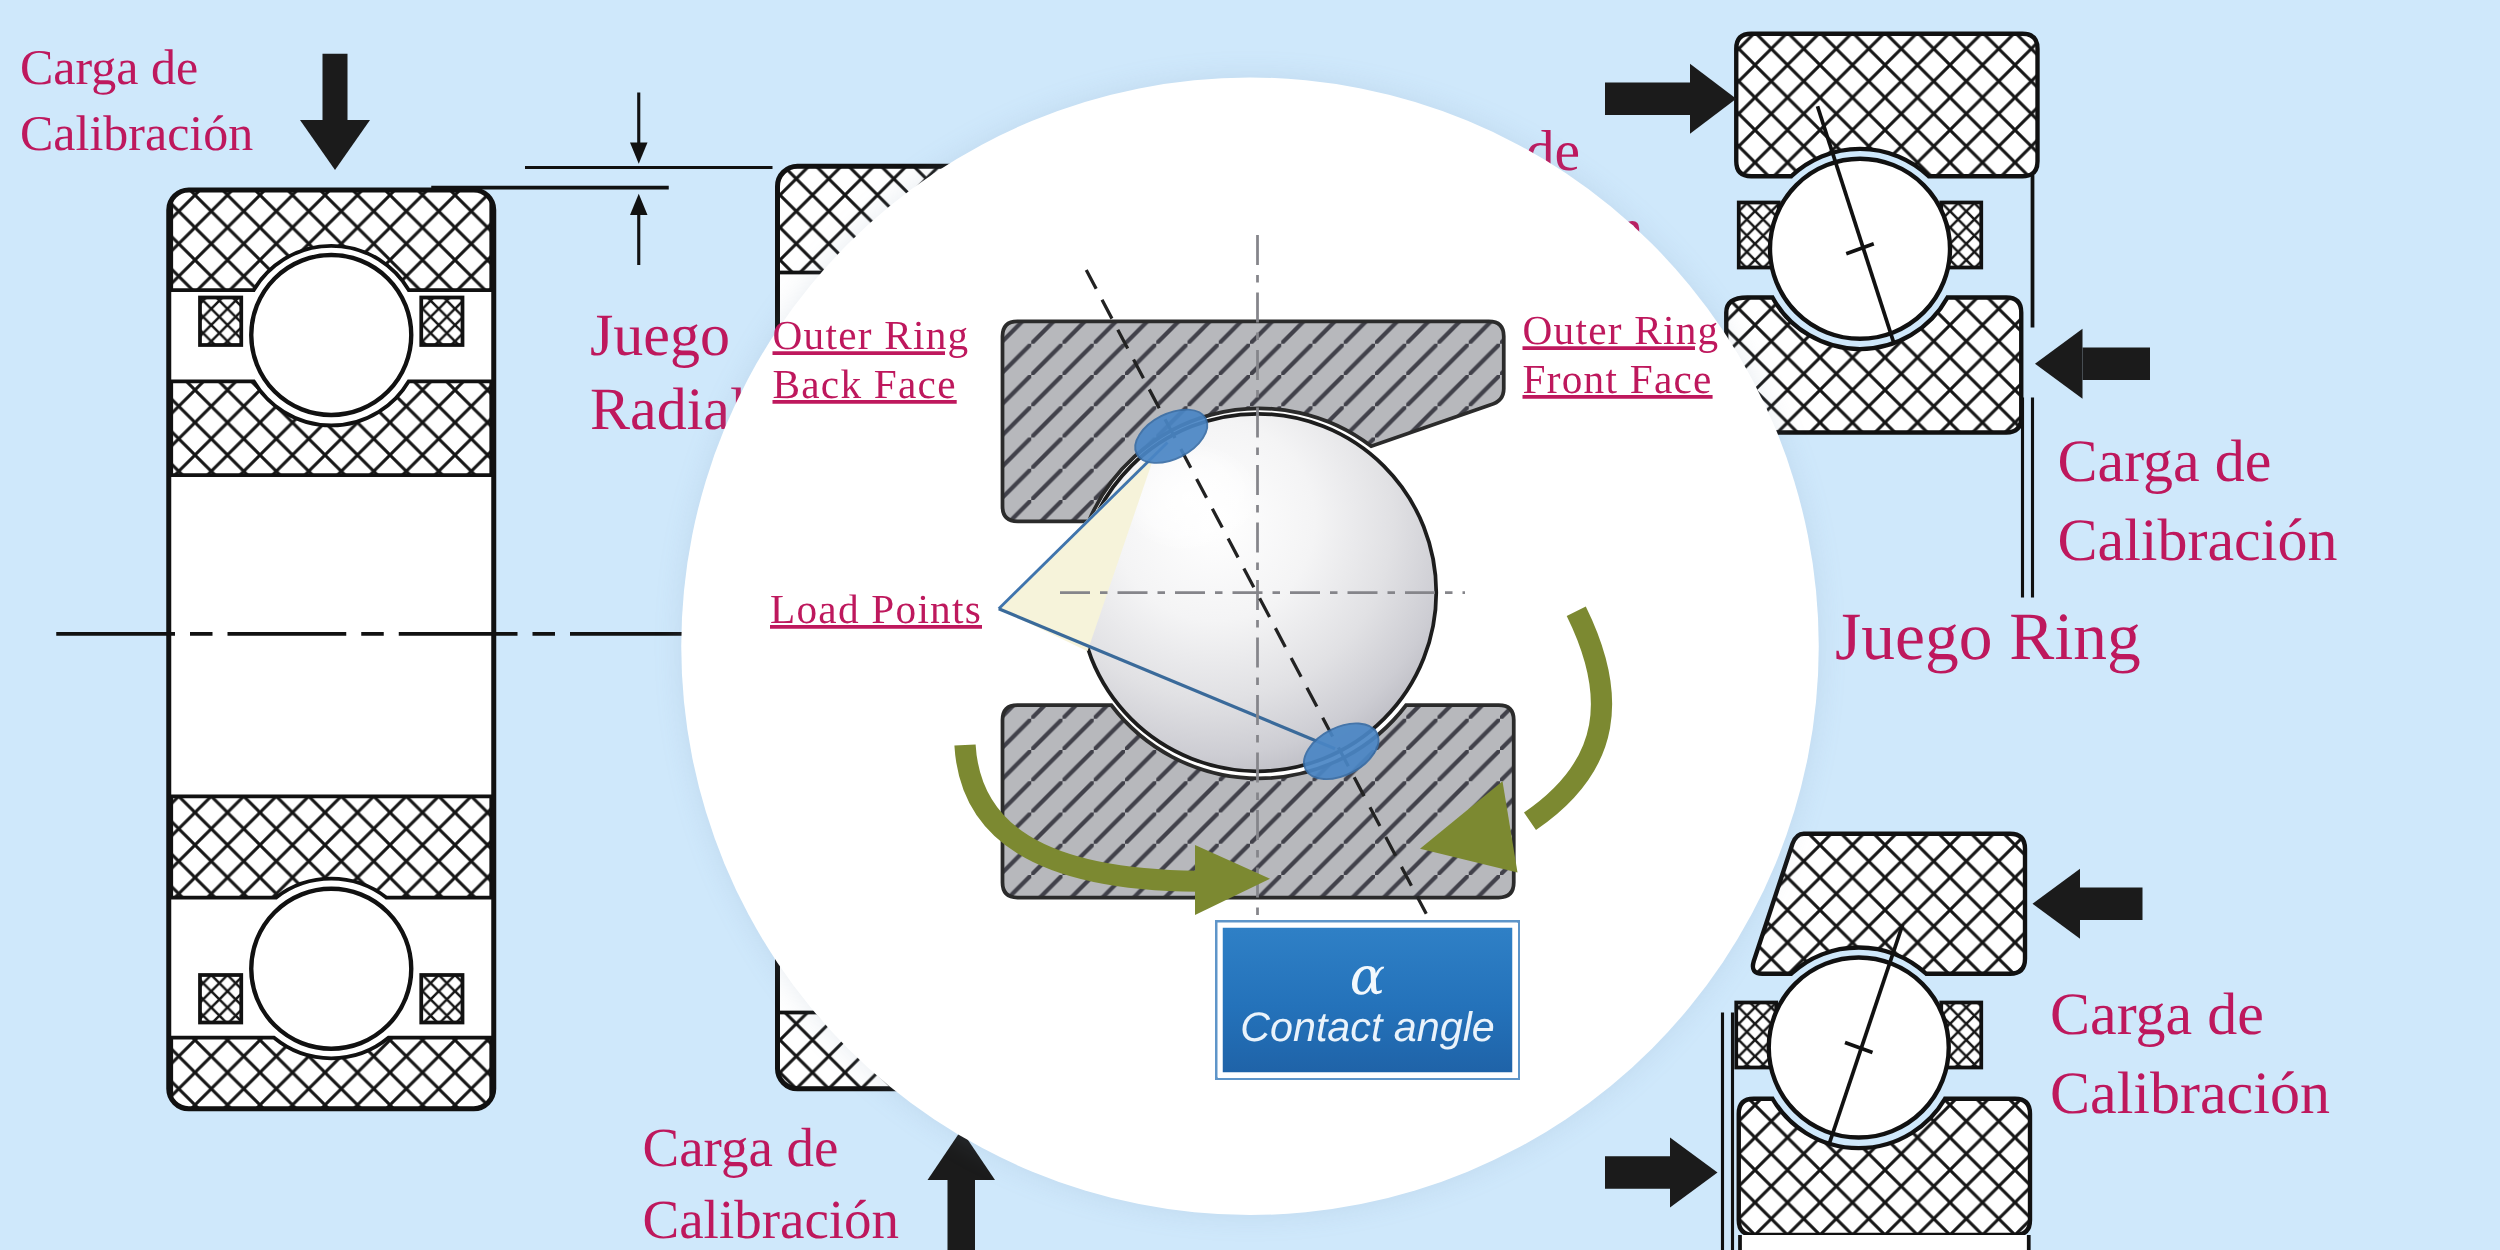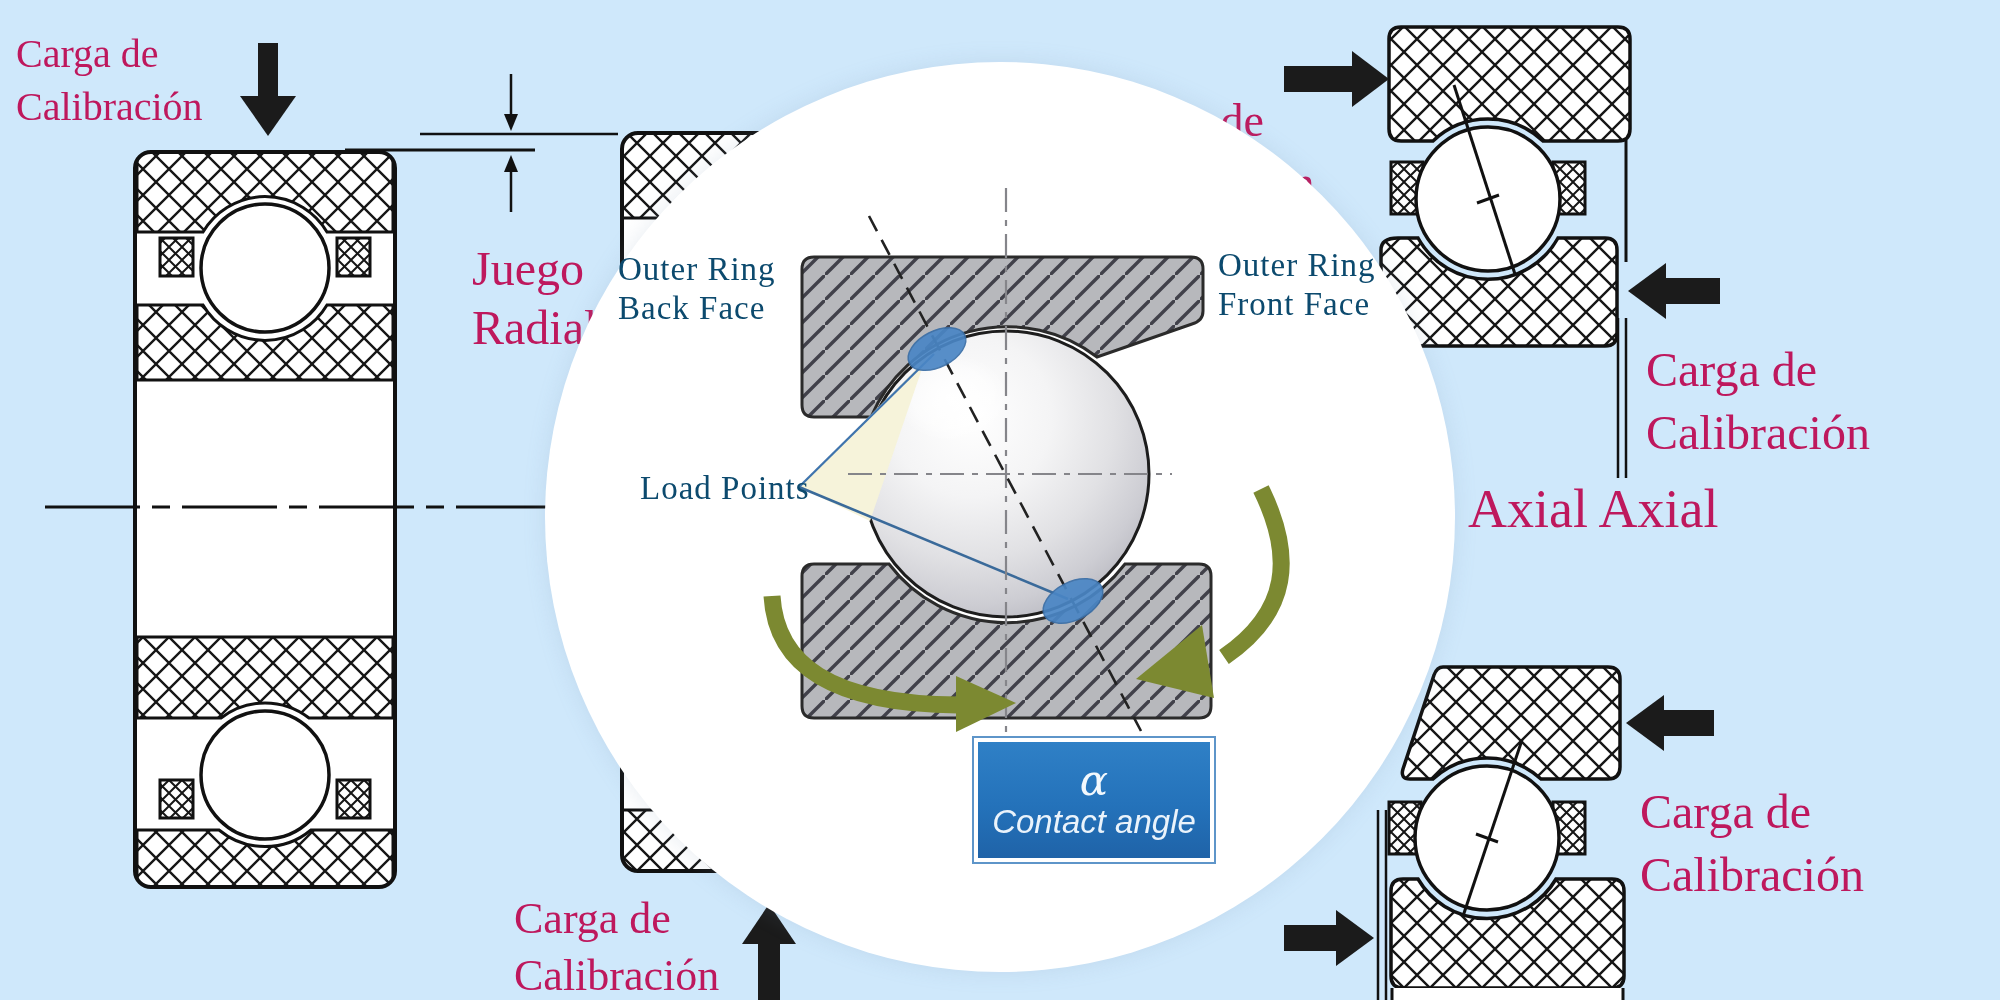--- a/index.html
+++ b/index.html
@@ -7,21 +7,21 @@
     --olive:#7c8931; --contact-blue:#4a86c5; --leader-blue:#3f74ad; --cream:#f6f3da;
     --box-blue:#2472ba; --dash-gray:#85858a;
   }
   html,body{margin:0;padding:0;}
   body{background:#9db6c9;font-family:"Liberation Serif","DejaVu Serif",serif;}
   .stage{position:relative;width:2000px;height:1000px;overflow:hidden;background:var(--background);}
   .layer{position:absolute;inset:0;width:2000px;height:1000px;}
   svg{display:block;}
   .label{position:absolute;white-space:pre-line;color:#be185d;}
   .es{font-family:"Liberation Serif","DejaVu Serif",serif;}
-  .en{font-family:"Liberation Serif","DejaVu Serif",serif;color:#0c4a6e;letter-spacing:1px;}
+  .en{font-family:"Liberation Serif","DejaVu Serif",serif;color:#be185d;letter-spacing:1px;text-decoration:underline;}
   .z-under{z-index:2;}
   .z-top{z-index:6;}
   .magnifier-circle{
     position:absolute;left:545px;top:62px;width:910px;height:910px;border-radius:50%;
     background:#ffffff;z-index:3;box-shadow:0 0 22px rgba(120,150,180,.18);
   }
   .base-svg{z-index:1;}
   .mag-svg{z-index:4;pointer-events:none;}
   .alpha-box{
     position:absolute;left:974px;top:738px;width:240px;height:124px;z-index:6;
@@ -203,31 +203,31 @@
 
   <div class="label es z-top" style="left:16px;top:28px;font-size:40px;line-height:1.32;">Carga de
 Calibración</div>
 
   <div class="label en z-top" style="left:618px;top:250px;font-size:33px;line-height:1.18;">Outer Ring
 Back Face</div>
 
   <div class="label en z-top" style="left:1218px;top:246px;font-size:33px;line-height:1.18;">Outer Ring
 Front Face</div>
 
-  <div class="label en z-top" style="left:640px;top:470px;font-size:33px;">Load Points</div>
+  <div class="label en z-top" style="left:616px;top:470px;font-size:33px;">Load Points</div>
 
   <div class="alpha-box">
     <div class="alpha-sym">α</div>
     <div class="alpha-lbl">Contact angle</div>
   </div>
 
   <div class="label es z-top" style="left:1646px;top:338px;font-size:48px;line-height:1.32;">Carga de
 Calibración</div>
 
-  <div class="label es z-top" style="left:1468px;top:478px;font-size:54px;">Axial Axial</div>
+  <div class="label es z-top" style="left:1468px;top:478px;font-size:54px;">Juego Ring</div>
 
   <div class="label es z-top" style="left:1640px;top:780px;font-size:48px;line-height:1.32;">Carga de
 Calibración</div>
 
   <div class="label es z-top" style="left:514px;top:890px;font-size:44px;line-height:1.3;">Carga de
 Calibración</div>
 
 </div>
 
 </body></html>

